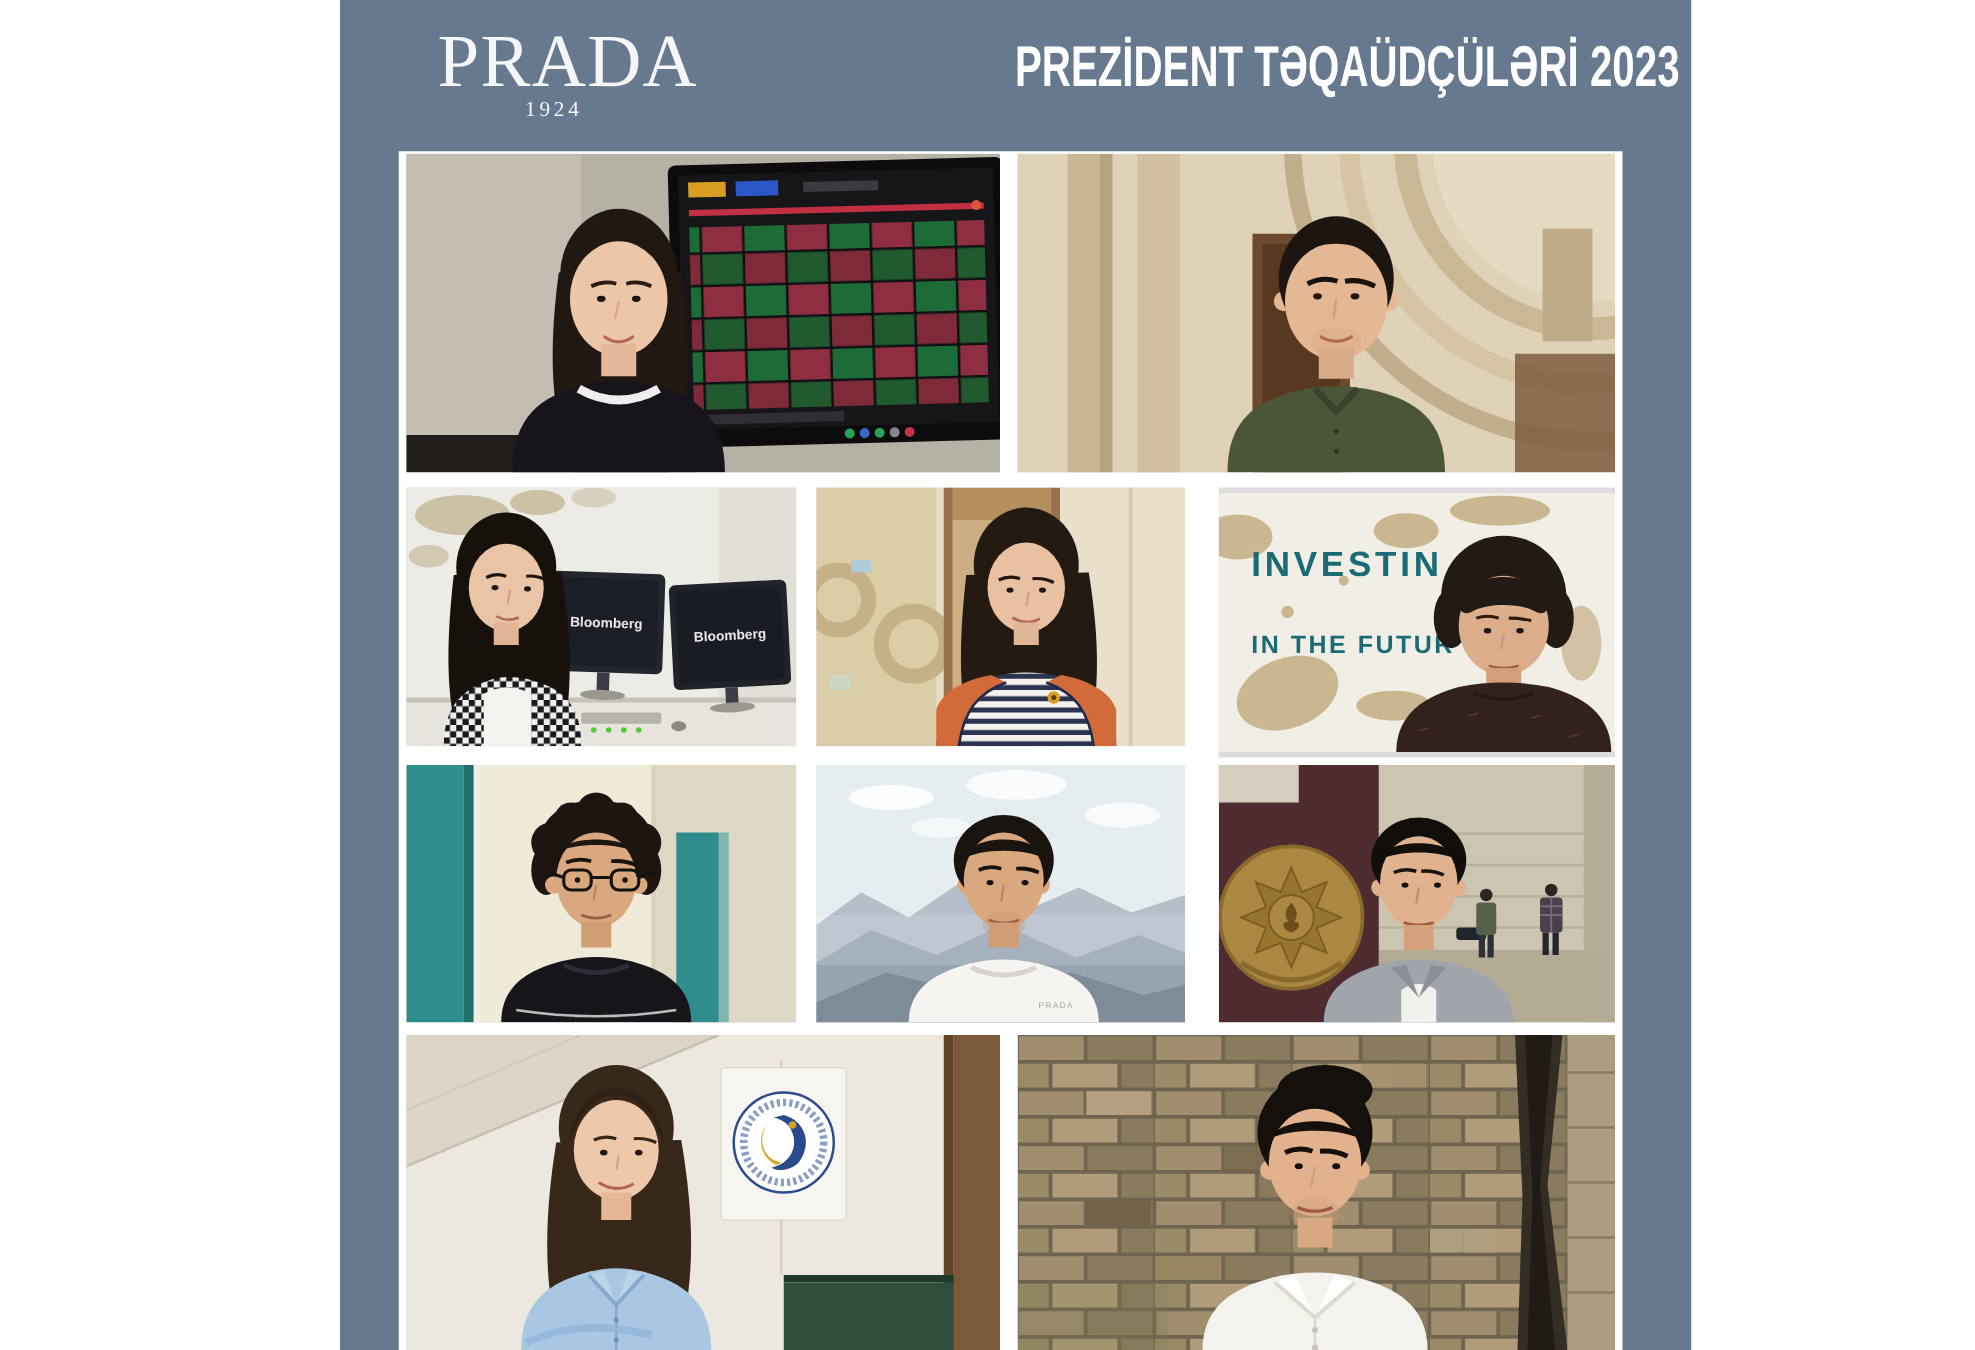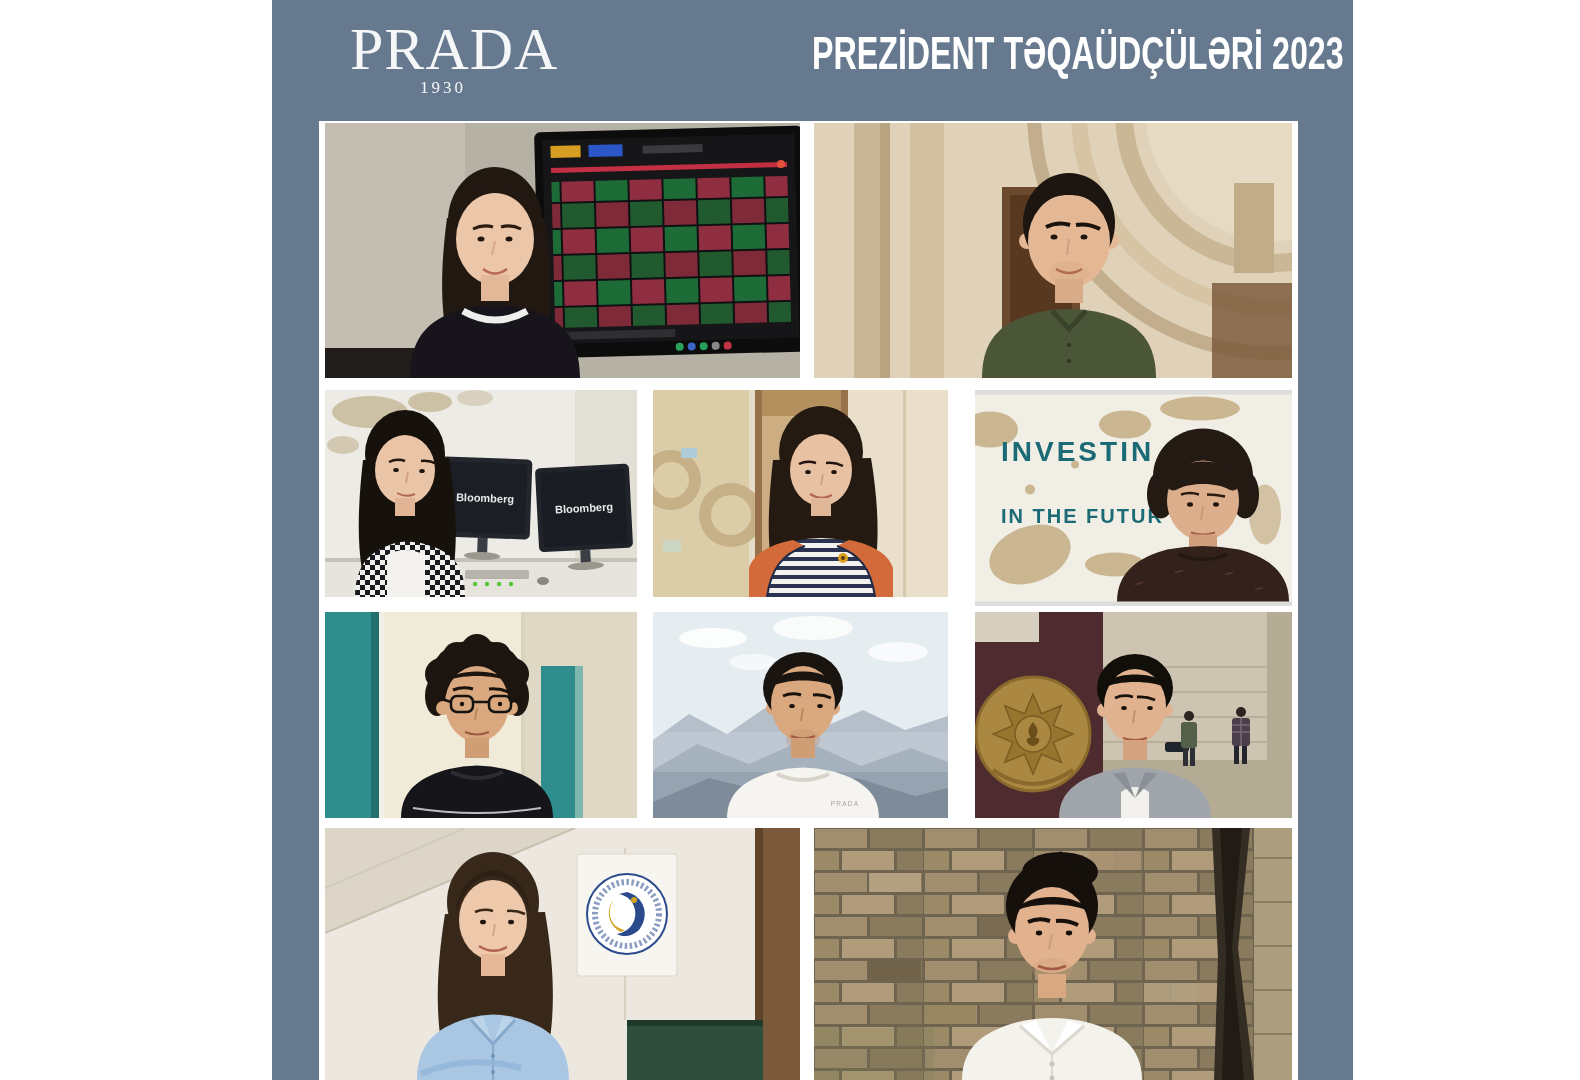--- a/index.html
+++ b/index.html
@@ -29,21 +29,21 @@
   .p10{left:814px;top:828px;width:478px;height:252px;}
 </style>
 </head>
 <body>
 
 <div class="stage">
   <div class="panel"></div>
 
   <div class="logo">
     <div class="nm">PRADA</div>
-    <div class="yr">1930</div>
+    <div class="yr">1924</div>
   </div>
 
   <div class="title">PREZİDENT TƏQAÜDÇÜLƏRİ 2023</div>
 
   <div class="grid-bg"></div>
 
   <div class="photo p1">
     <svg viewBox="0 0 475 255">
       <defs>
         <pattern id="p1tiles" width="68" height="52" patternUnits="userSpaceOnUse">

